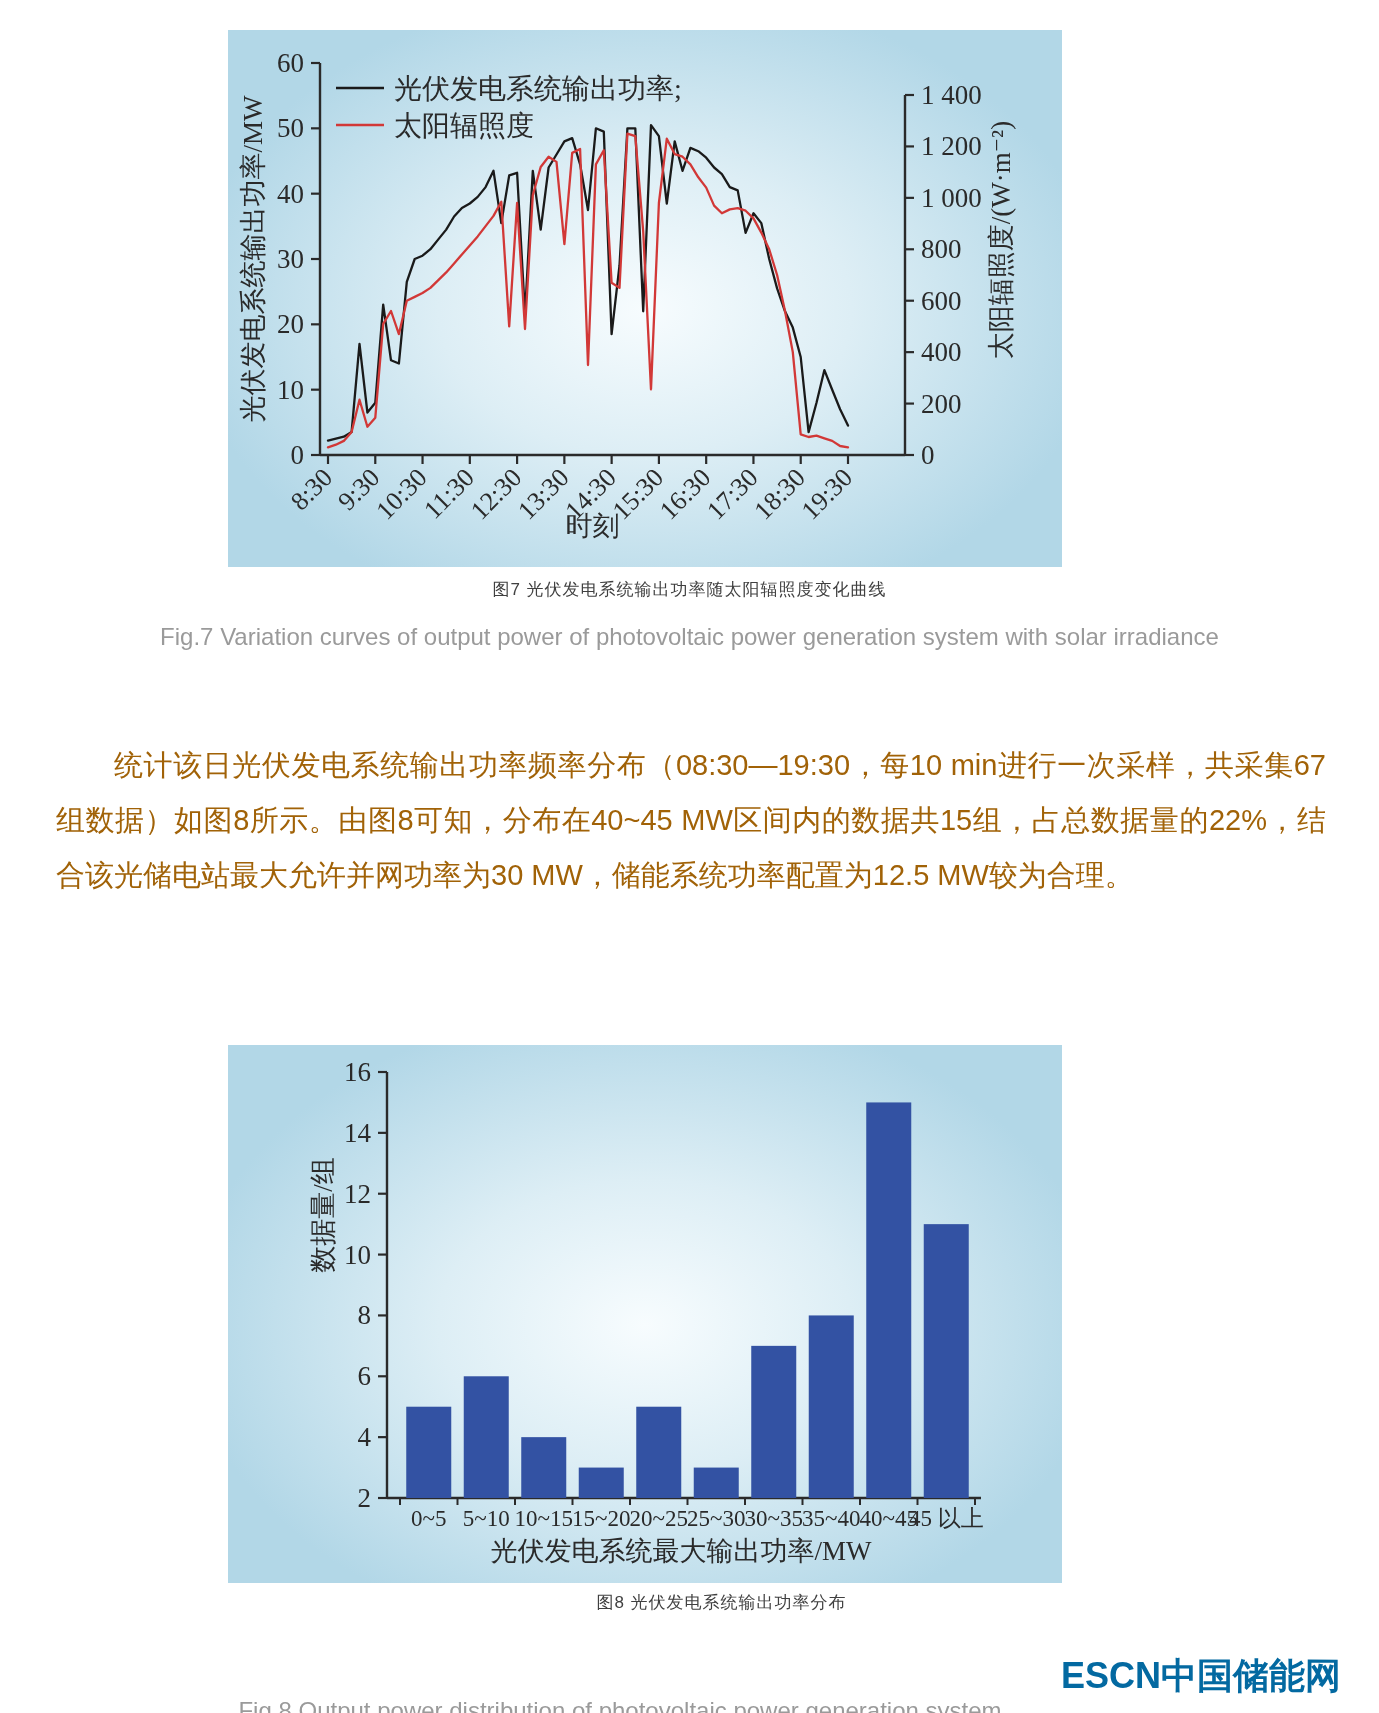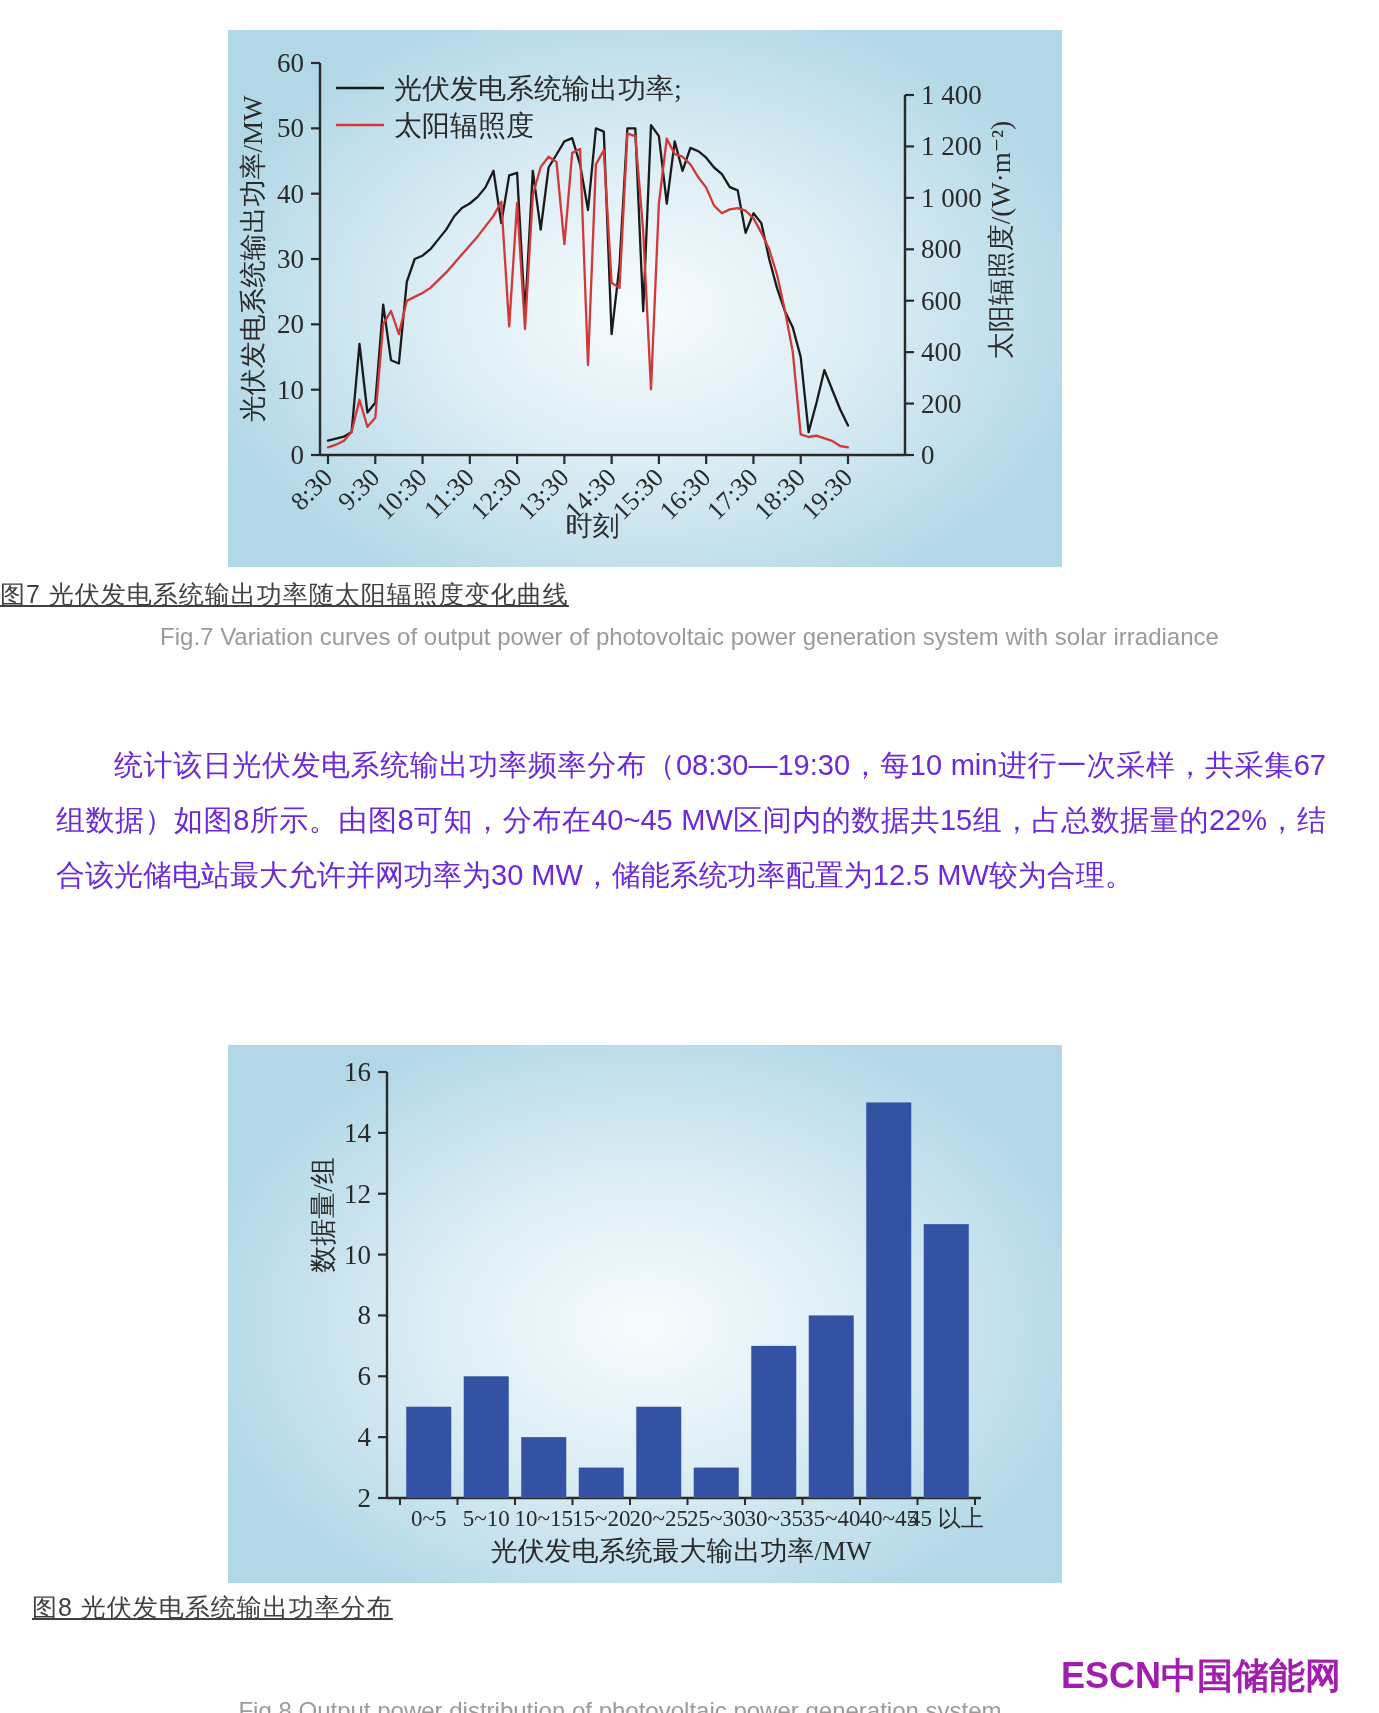--- a/index.html
+++ b/index.html
@@ -10,34 +10,34 @@
   }
   .panel{
     position:absolute;left:228px;width:834px;
     background:radial-gradient(ellipse 55% 60% at 50% 52%, #f7fcfe 0%, #ddeef5 45%, #b2d7e7 100%);
   }
   #panel-fig7{top:30px;height:537px;}
   #panel-fig8{top:1045px;height:538px;}
   .panel svg{display:block;width:100%;height:100%;}
   .chart-text{font-family:"Liberation Serif","DejaVu Serif",serif;fill:#2a2a2a;}
   .cap-zh{
-    position:absolute;left:0;width:100%;text-align:left;
-    color:#404040;font-size:25px;letter-spacing:1px;text-decoration:underline;
+    position:absolute;left:0;width:100%;text-align:center;
+    color:#404040;font-size:17px;letter-spacing:1px;
   }
   #cap7-zh{top:578px;}
   #cap8-zh{top:1591px;padding-left:32px;}
   .cap-en{
     position:absolute;left:50%;transform:translateX(-50%);
     width:1140px;text-align:center;color:#9a9a9a;font-size:24px;line-height:46px;
   }
   #cap7-en{top:614px;}
   #cap8-en{top:1688px;width:1180px;left:620px;transform:translateX(-50%);}
   #para{
     position:absolute;left:56px;top:738px;width:1270px;
-    font-size:29px;line-height:55px;text-align:justify;text-indent:2em;color:#6d28d9;
+    font-size:29px;line-height:55px;text-align:justify;text-indent:2em;color:#a16207;
   }
   #logo{
     position:absolute;right:38px;top:1652px;
     font-weight:bold;font-size:36px;font-style:normal;letter-spacing:0px;
   }
 </style>
 </head>
 <body>
 
 <div class="panel" id="panel-fig7">
@@ -168,13 +168,13 @@
       <line x1="689.5" y1="453" x2="689.5" y2="460" stroke="#2a2a2a" stroke-width="2"></line>
       <line x1="747" y1="453" x2="747" y2="460" stroke="#2a2a2a" stroke-width="2"></line>
       <text x="453" y="515" text-anchor="middle" font-size="27" class="chart-text">光伏发电系统最大输出功率/MW</text>
       <text x="104" y="170" text-anchor="middle" font-size="27" class="chart-text" transform="rotate(-90 104 170)">数据量/组</text>
     </svg>
 </div>
 
 <div class="cap-zh" id="cap8-zh">图8  光伏发电系统输出功率分布</div>
 <div class="cap-en" id="cap8-en">Fig.8  Output power distribution of photovoltaic power generation system</div>
 
-<div id="logo" style="color: #a21caf;">ESCN中国储能网</div>
+<div id="logo" style="color: #0369a1;">ESCN中国储能网</div>
 
 </body></html>

